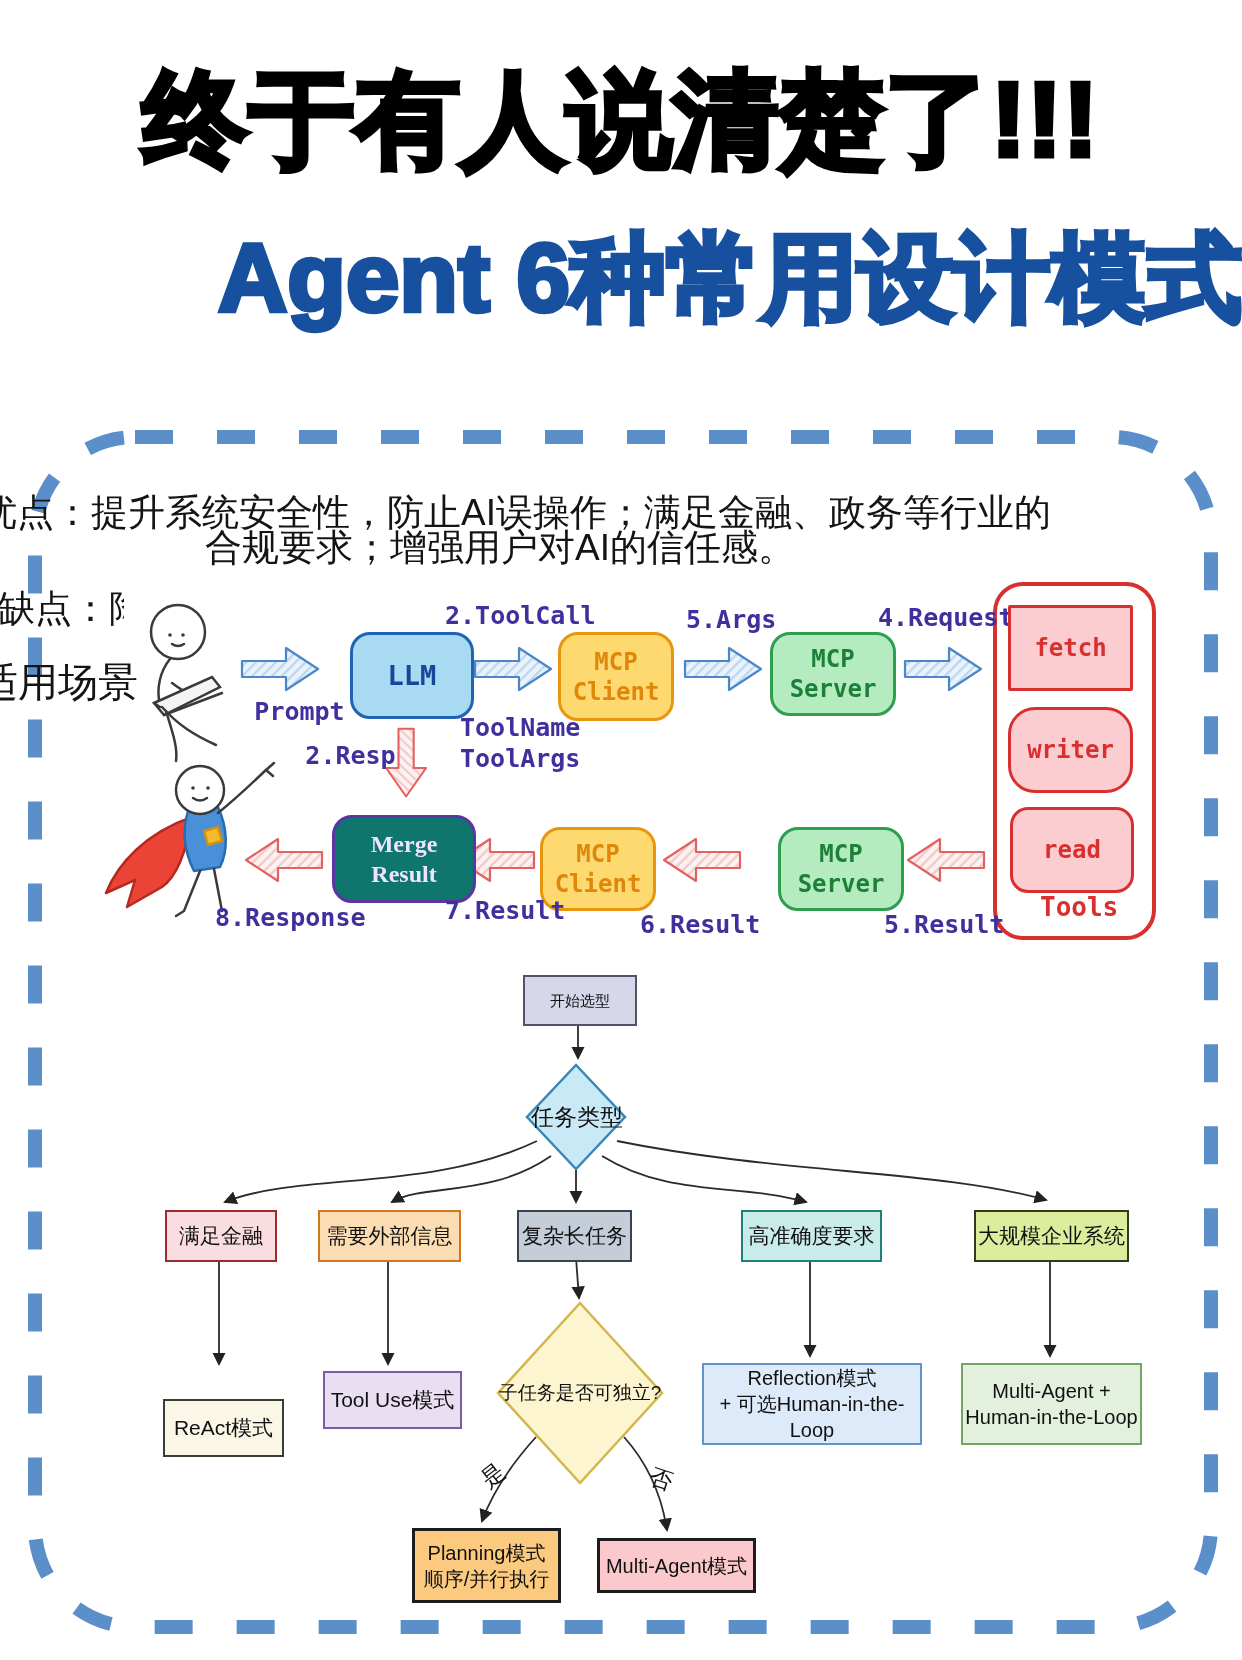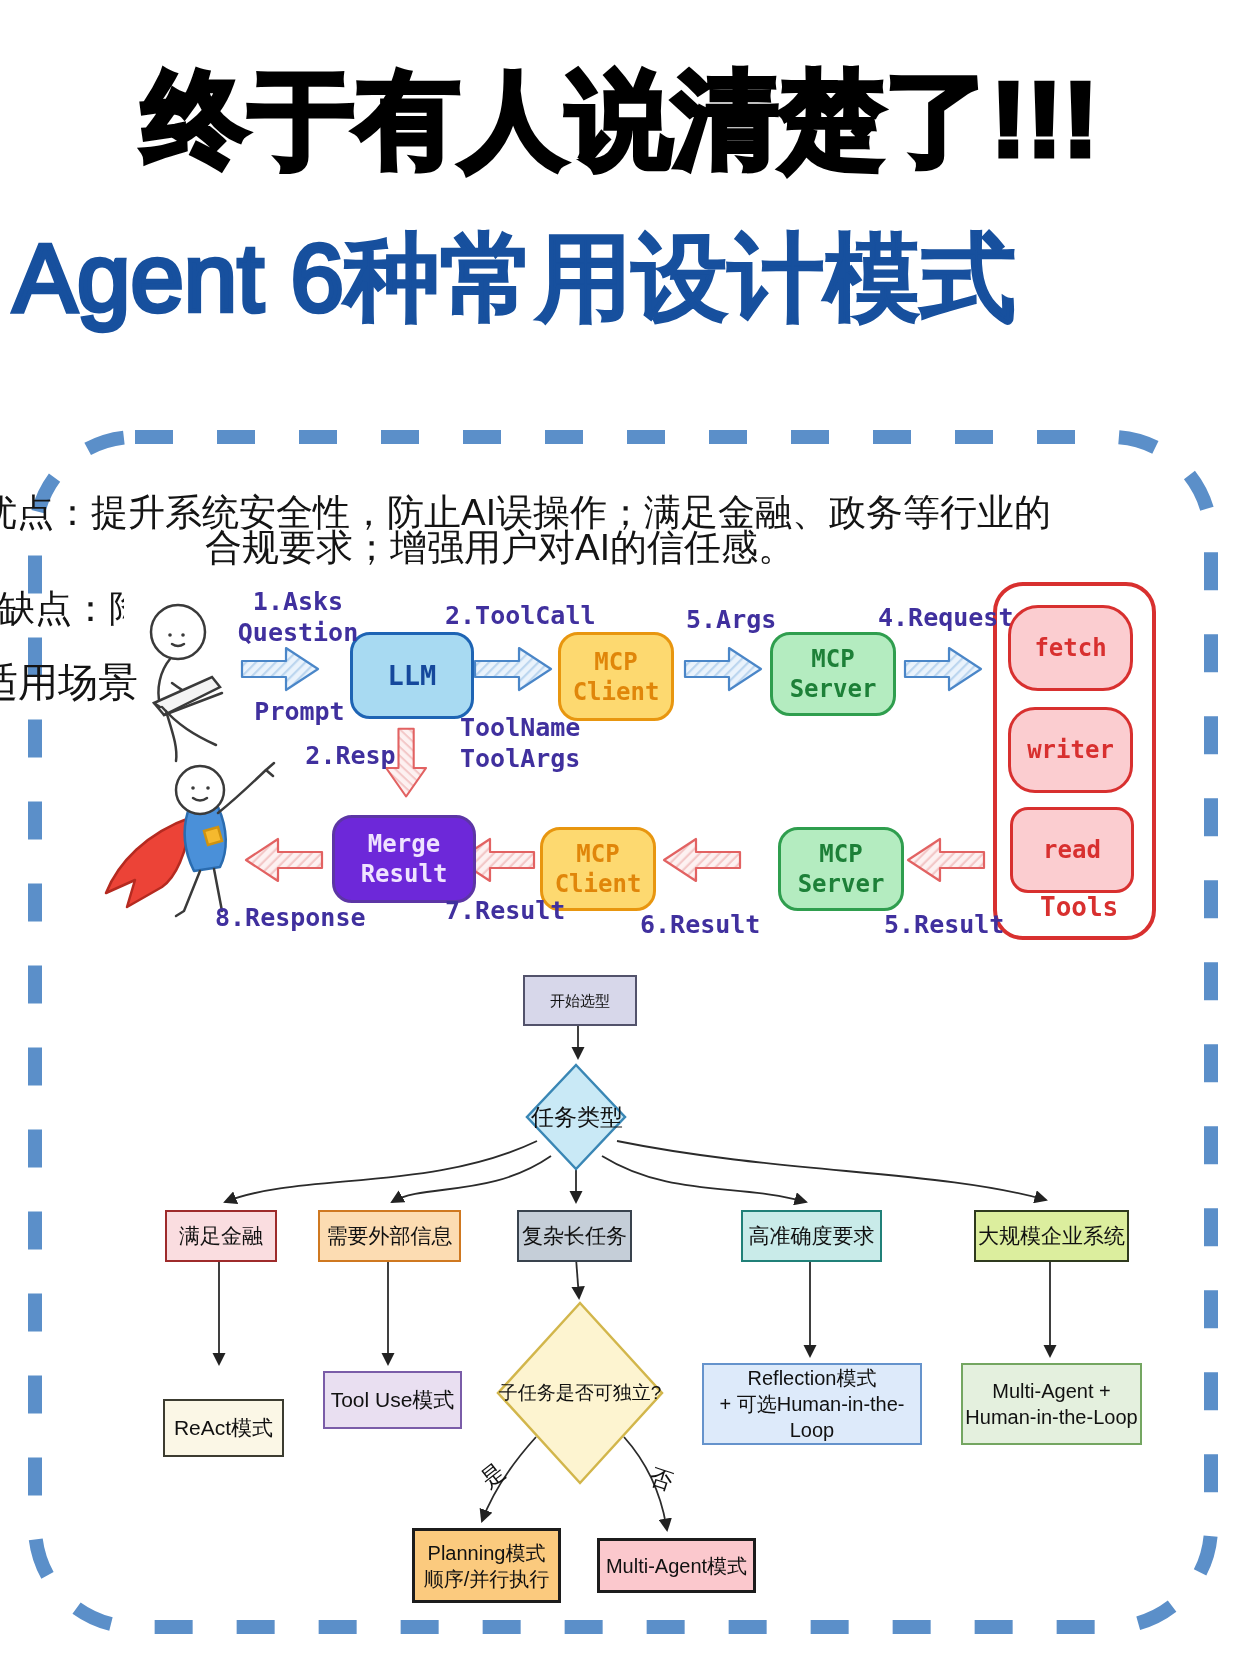--- a/index.html
+++ b/index.html
@@ -1,21 +1,21 @@
 <!DOCTYPE html>
 <html><head>
 <meta charset="utf-8">
 <style>
   html,body{margin:0;padding:0;background:#fff;}
   #page{position:relative;width:1242px;height:1660px;background:#fff;overflow:hidden;
         font-family:"Liberation Sans",sans-serif;}
   .abs{position:absolute;}
   .title-main{left:0;right:0;top:62px;text-align:center;font-size:105px;font-weight:900;
     color:#000;-webkit-text-stroke:5px #000;letter-spacing:1px;line-height:1.1;white-space:nowrap;}
-  .title-sub{left:13px;right:0;top:225px;text-align:left;font-size:96px;font-weight:400;
+  .title-sub{left:13px;right:0;top:225px;text-align:right;font-size:96px;font-weight:700;
     color:#17509e;-webkit-text-stroke:4.5px #17509e;letter-spacing:0;line-height:1.1;white-space:nowrap;}
   .note{color:#141414;font-size:37px;white-space:nowrap;letter-spacing:0px;}
   .mcpbox{display:flex;align-items:center;justify-content:center;text-align:center;
     border-radius:20px;font-family:"DejaVu Sans Mono",monospace;font-weight:bold;
     line-height:1.25;white-space:pre-line;}
   .steplabel{font-family:"DejaVu Sans Mono",monospace;font-weight:bold;color:#40309e;
     font-size:25px;text-align:center;white-space:pre-line;line-height:1.25;}
   .fbox{display:flex;align-items:center;justify-content:center;text-align:center;
     font-size:21px;color:#111;line-height:1.3;white-space:pre-line;}
   .dtext{text-align:center;color:#111;white-space:pre-line;}
@@ -112,35 +112,33 @@
   <div class="abs note" style="left:205px;top:523px;z-index:2;">合规要求；增强用户对AI的信任感。</div>
   <div class="abs note" style="left:-2px;top:584px;width:126px;overflow:hidden;z-index:2;">
        <span>缺点：降</span></div>
   <div class="abs note" style="left:-22px;top:655px;font-size:40px;z-index:2;">适用场景</div>
 
   <div class="abs mcpbox" style="left:350px;top:632px;width:118px;height:81px;background:#a8daf2;border:3.5px solid #1e64b4;color:#15489c;font-size:27px;z-index:2;">LLM</div>
   <div class="abs mcpbox" style="left:558px;top:632px;width:110px;height:83px;background:#fdd970;border:3.5px solid #e8960f;color:#e0860a;font-size:24px;z-index:2;">MCP
 Client</div>
   <div class="abs mcpbox" style="left:770px;top:632px;width:120px;height:78px;background:#b4ecc0;border:3.5px solid #2f9e4e;color:#1d8038;font-size:24px;z-index:2;">MCP
 Server</div>
-  <div class="abs mcpbox" style="left:332px;top:815px;width:138px;height:82px;background:#6d28d9;border:3.5px solid #5c35a5;color:#efe3ff;font-size:24px;z-index:2;">Merge
+  <div class="abs mcpbox" style="left:332px;top:815px;width:138px;height:82px;background:#0f766e;border:3.5px solid #5c35a5;color:#efe3ff;font-size:24px;z-index:2;font-family:Liberation Serif, serif;">Merge
 Result</div>
   <div class="abs mcpbox" style="left:540px;top:827px;width:110px;height:78px;background:#fdd970;border:3.5px solid #e8960f;color:#e0860a;font-size:24px;z-index:2;">MCP
 Client</div>
   <div class="abs mcpbox" style="left:778px;top:827px;width:120px;height:78px;background:#b4ecc0;border:3.5px solid #2f9e4e;color:#1d8038;font-size:24px;z-index:2;">MCP
 Server</div>
 
   <div class="abs" style="left:993px;top:582px;width:155px;height:350px;border:4px solid #d8302f;border-radius:30px;background:#fff;z-index:2;"></div>
-  <div class="abs mcpbox" style="left:1008px;top:605px;width:119px;height:80px;background:#fbcdd0;border:3px solid #d8302f;color:#d8302f;font-size:24px;border-radius:30px;z-index:3;">fetch</div>
+  <div class="abs mcpbox" style="left:1008px;top:605px;width:119px;height:80px;background:#fbcdd0;border:3px solid #d8302f;color:#d8302f;font-size:24px;border-radius:2px;z-index:3;">fetch</div>
   <div class="abs mcpbox" style="left:1008px;top:707px;width:119px;height:80px;background:#fbcdd0;border:3px solid #d8302f;color:#d8302f;font-size:24px;border-radius:27px;z-index:3;">writer</div>
   <div class="abs mcpbox" style="left:1010px;top:807px;width:118px;height:80px;background:#fbcdd0;border:3px solid #d8302f;color:#d8302f;font-size:24px;border-radius:18px;z-index:3;">read</div>
   <div class="abs" style="left:1040px;top:892px;width:70px;text-align:center;font-family:'DejaVu Sans Mono',monospace;font-weight:bold;font-size:26px;color:#d8302f;z-index:3;">Tools</div>
 
-  <div class="abs steplabel" style="left:228px;top:586px;width:140px;z-index:2;">1.Asks
-Question</div>
   <div class="abs steplabel" style="left:240px;top:696px;width:95px;z-index:2;margin-left:12px;">Prompt</div>
   <div class="abs steplabel" style="left:445px;top:600px;width:140px;z-index:2;">2.ToolCall</div>
   <div class="abs steplabel" style="left:460px;top:712px;width:130px;text-align:left;z-index:2;">ToolName
 ToolArgs</div>
   <div class="abs steplabel" style="left:686px;top:604px;width:90px;z-index:2;">5.Args</div>
   <div class="abs steplabel" style="left:878px;top:602px;width:125px;z-index:2;">4.Request</div>
   <div class="abs steplabel" style="left:303px;top:740px;width:95px;z-index:2;">2.Resp</div>
   <div class="abs steplabel" style="left:215px;top:902px;width:130px;z-index:2;">8.Response</div>
   <div class="abs steplabel" style="left:445px;top:895px;width:110px;z-index:2;">7.Result</div>
   <div class="abs steplabel" style="left:640px;top:909px;width:105px;z-index:2;">6.Result</div>

